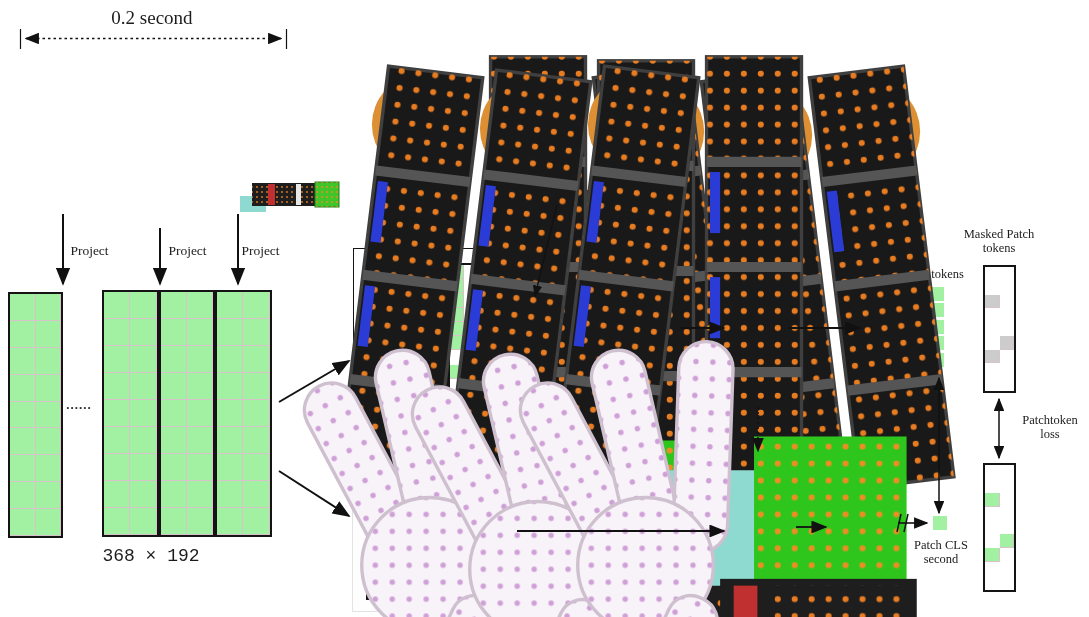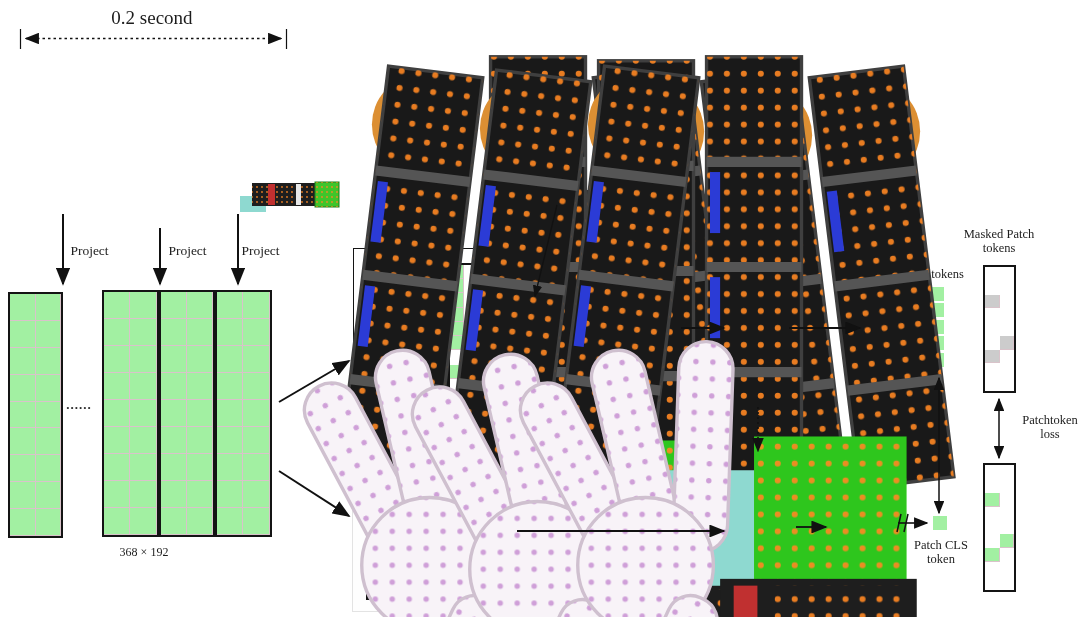--- a/index.html
+++ b/index.html
@@ -123,21 +123,21 @@
         <div class="cell cg"></div>
         <div class="cell cg"></div>
         <div class="cell cg"></div>
         <div class="cell cg"></div>
         <div class="cell cg"></div>
         <div class="cell cg"></div>
         <div class="cell cg"></div>
         <div class="cell cg"></div>
       </div>
   </div>
-  <div class="lbl" style="left:84px; top:546px; width:120px; font-size:12px;">368 × 192</div>
+  <div class="lbl" style="left:91px; top:546px; width:120px; font-size:18px;font-family:Liberation Mono, monospace;">368 × 192</div>
 
   <div class="darkbox" style="left:353px; top:248px; width:159px; height:167px;"></div>
   <div class="lbl" style="left:367px; top:232px; width:120px; font-size:12.5px;">Student masks</div>
   <div class="lbl" style="left:478px; top:229px; width:32px; font-size:16px;">×4</div>
   <div class="mgrid" style="left: 367px; top: 263px; width: 32.5px; height: 132px; display: grid; grid-template-columns: repeat(2, 1fr); grid-template-rows: repeat(9, 1fr);">
       <div class="cell cg"></div>
       <div class="cell cw"></div>
       <div class="cell cg"></div>
       <div class="cell cw"></div>
       <div class="cell cg"></div>
@@ -452,21 +452,21 @@
 
   <div class="opbox" style="left:832px; top:464px; width:26px; height:129px; background:var(--centering-bg);">
     <span class="vtext" style="font-size:14.5px;">Centering</span>
   </div>
   <div class="opbox" style="left:871px; top:464px; width:26px; height:129px; background:var(--softmax-bg);">
     <span class="vtext" style="font-size:14.5px;">Softmax</span>
   </div>
   <div class="cls-sq abs" style="left:933px; top:516px; z-index:2;"></div>
   <div class="lbl" style="left:901px; top:538px; width:80px; font-size:12.5px;">
     <div>Patch CLS</div>
-      <div>token</div>
+      <div>second</div>
   </div>
   <div class="mgrid" style="left: 983px; top: 463px; width: 33px; height: 129px; display: grid; grid-template-columns: repeat(2, 1fr); grid-template-rows: repeat(9, 1fr);">
       <div class="cell cw"></div>
       <div class="cell cw"></div>
       <div class="cell cw"></div>
       <div class="cell cw"></div>
       <div class="cell cg"></div>
       <div class="cell cw"></div>
       <div class="cell cw"></div>
       <div class="cell cw"></div>

